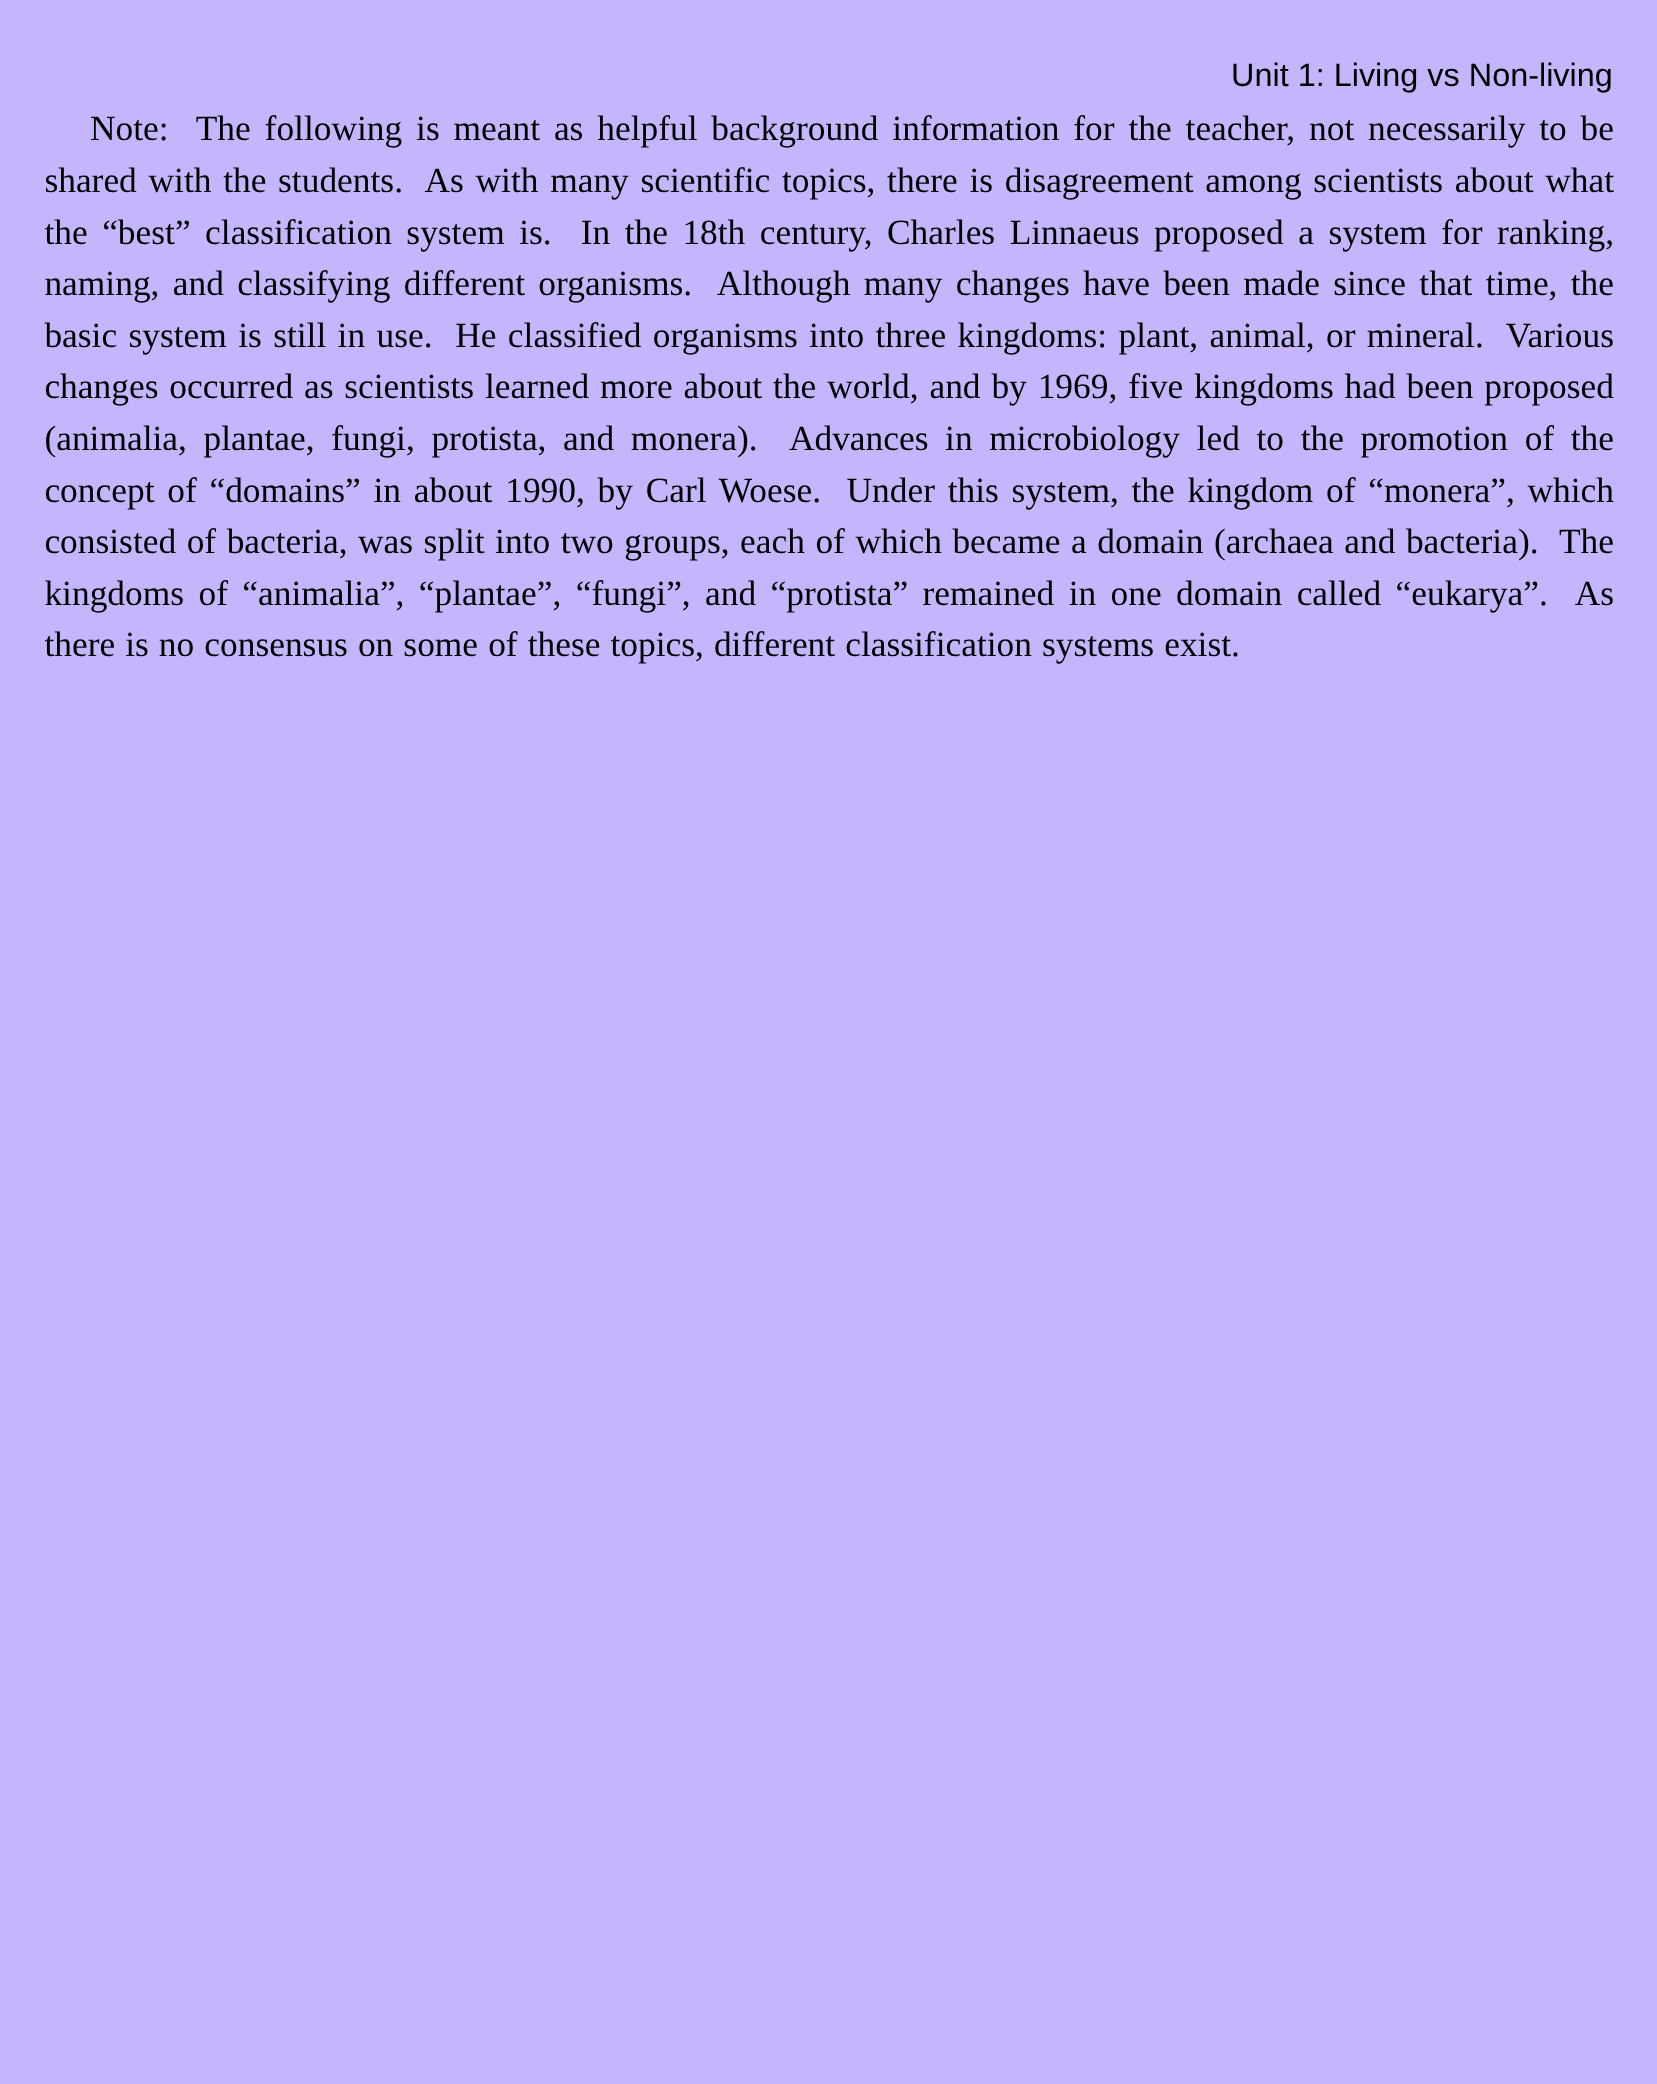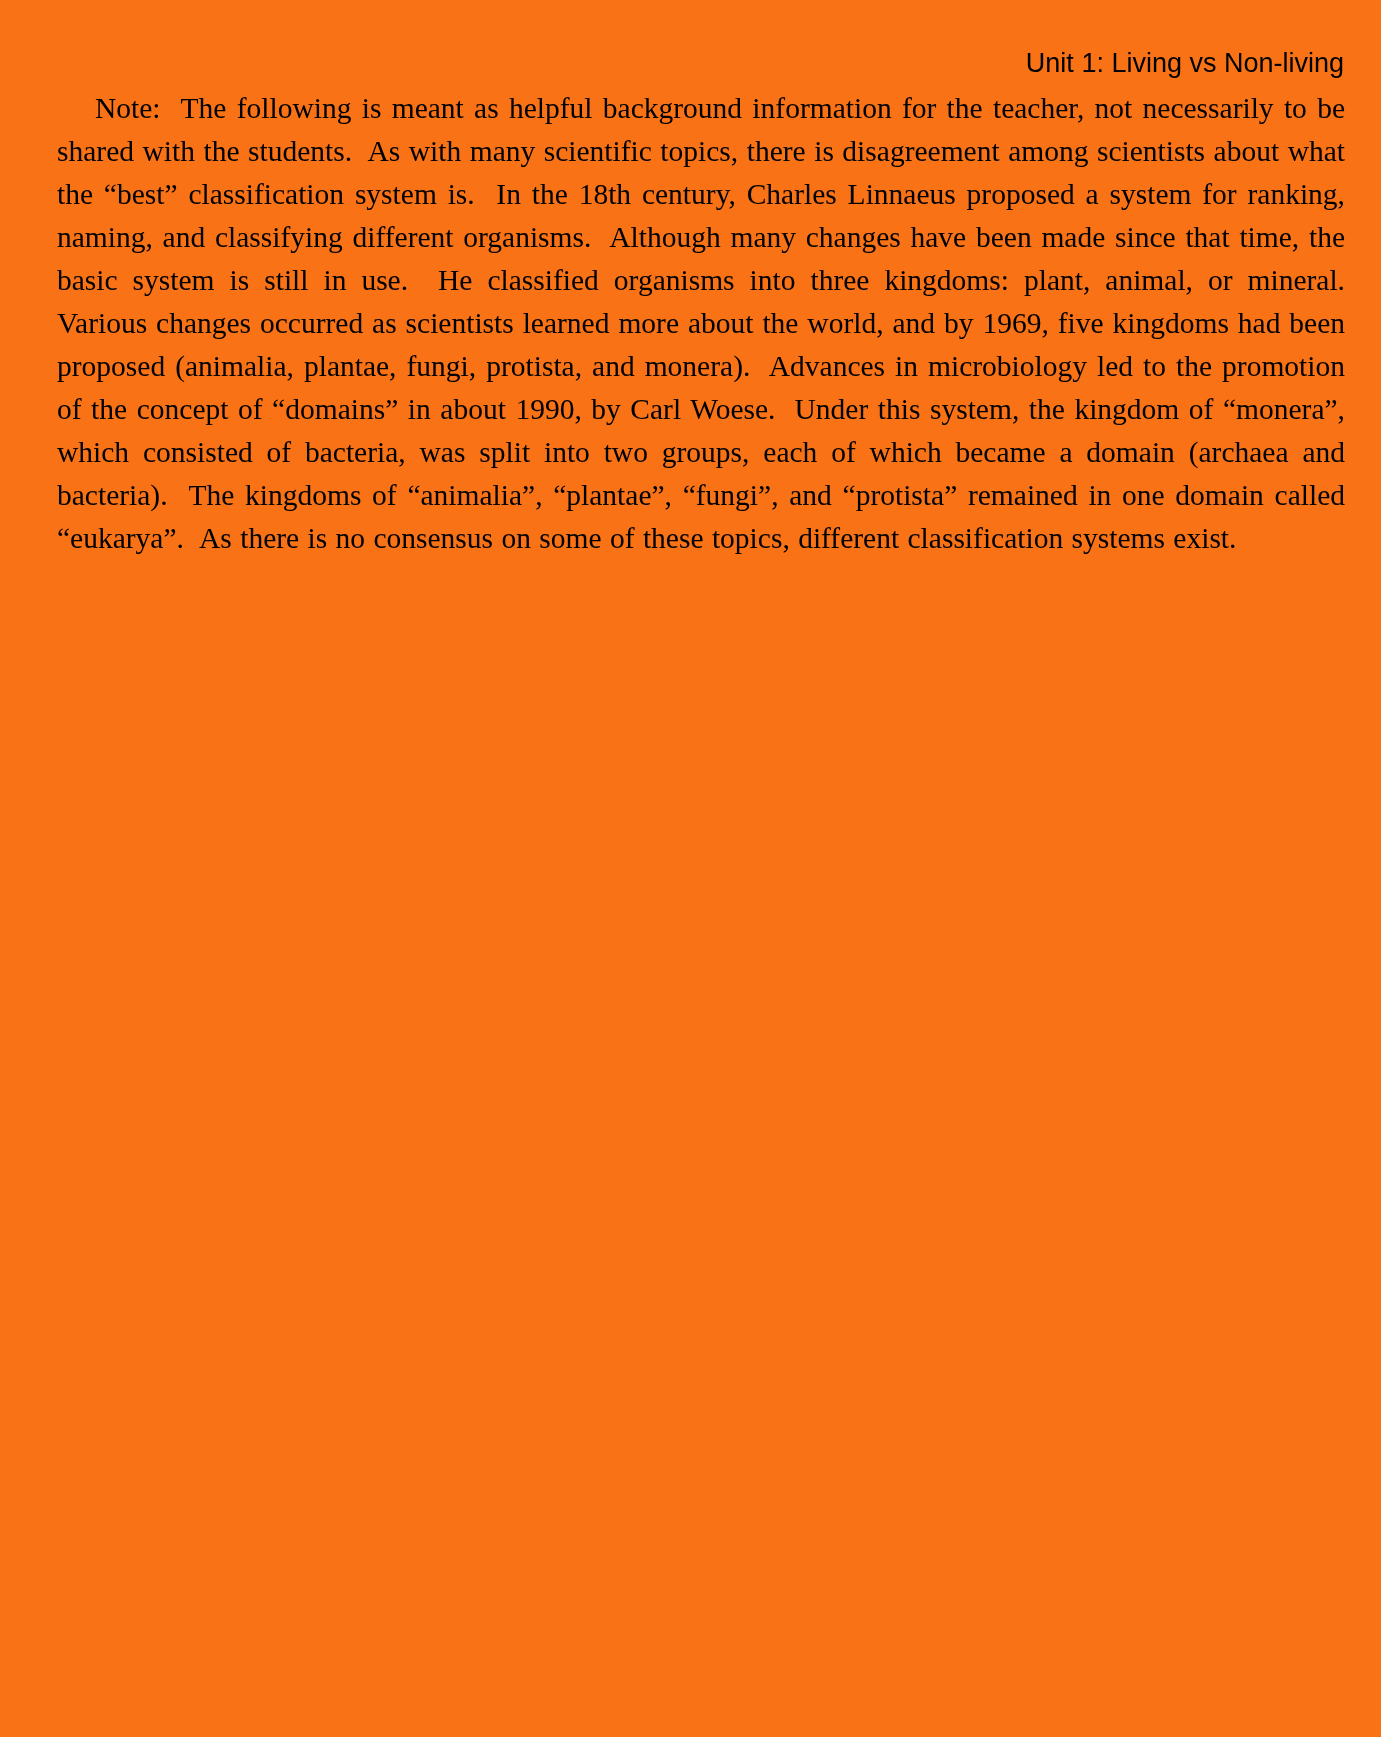--- a/index.html
+++ b/index.html
@@ -4,21 +4,21 @@
 <style>
   * { margin: 0; padding: 0; box-sizing: border-box; }
   html, body {
     background: #ffffff;
     font-family: "Liberation Serif", serif;
   }
   .page {
     position: relative;
     width: 1381px;
     height: 1737px;
-    background: #f97316;
+    background: #c4b5fd;
     overflow: hidden;
   }
   .content {
     padding: 46px 36px 0 37px;
   }
   .doc-header {
     text-align: right;
     font-family: "Liberation Sans", sans-serif;
     font-size: 27px;
     line-height: 34px;
@@ -28,21 +28,20 @@
   .doc-paragraph {
     margin-top: 7px;
     font-family: "Liberation Serif", serif;
     font-size: 29.5px;
     line-height: 43px;
     color: #000000;
     text-align: justify;
     text-indent: 38px;
     white-space: pre-wrap;
     word-spacing: 1px;
-    margin-left: 20px;
   }
 </style>
 </head>
 <body>
 
 <div class="page">
   <div class="content">
     <div class="doc-header">Unit 1: Living vs Non-living</div>
     <div class="doc-paragraph">Note:  The following is meant as helpful background information for the teacher, not necessarily to be shared with the students.  As with many scientific topics, there is disagreement among scientists about what the “best” classification system is.  In the 18th century, Charles Linnaeus proposed a system for ranking, naming, and classifying different organisms.  Although many changes have been made since that time, the basic system is still in use.  He classified organisms into three kingdoms: plant, animal, or mineral.  Various changes occurred as scientists learned more about the world, and by 1969, five kingdoms had been proposed (animalia, plantae, fungi, protista, and monera).  Advances in microbiology led to the promotion of the concept of “domains” in about 1990, by Carl Woese.  Under this system, the kingdom of “monera”, which consisted of bacteria, was split into two groups, each of which became a domain (archaea and bacteria).  The kingdoms of “animalia”, “plantae”, “fungi”, and “protista” remained in one domain called “eukarya”.  As there is no consensus on some of these topics, different classification systems exist.</div>
   </div>

